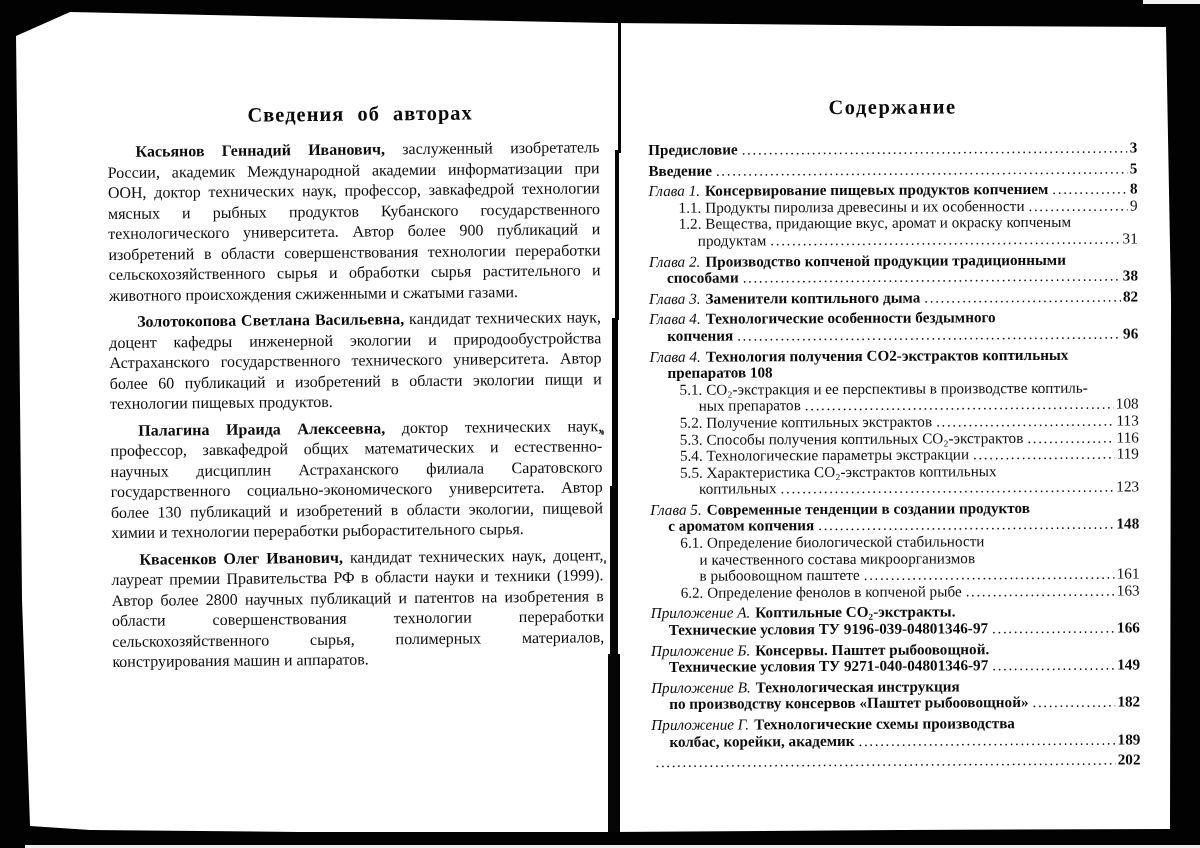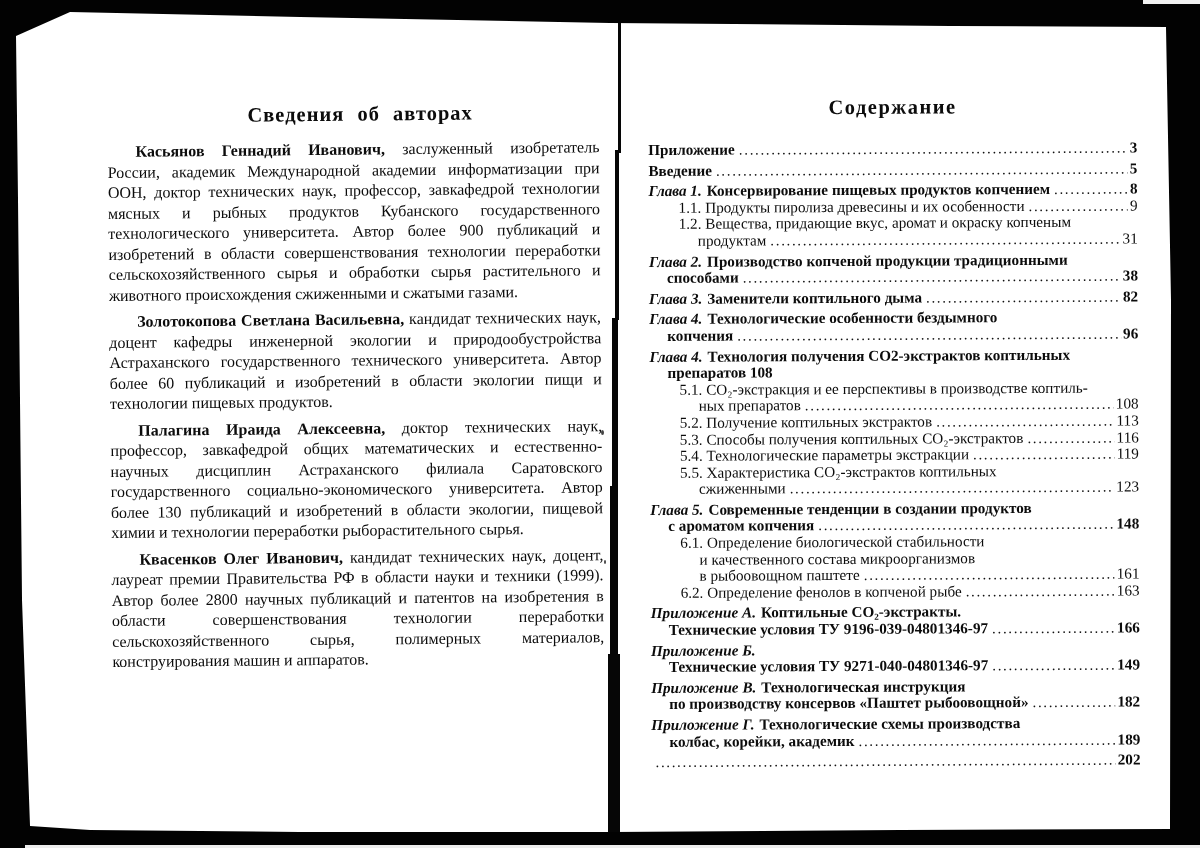--- a/index.html
+++ b/index.html
@@ -65,21 +65,21 @@
     letter-spacing:1.5px; margin:0 0 21px 0; line-height:25px;
   }
   .toc-entry.top { margin-top:4px; }
   .toc-entry.top:first-child { margin-top:0; }
   .toc-entry.b { font-weight:700; }
   .toc-line { display:flex; align-items:baseline; }
   .toc-line .txt { white-space:nowrap; }
   .top .toc-line.cont { padding-left:18px; }
   .sub .toc-line { padding-left:30px; }
   .sub .toc-line.cont { padding-left:49px; }
-  .lbl { font-style:italic; font-weight:700; margin-right:5px; white-space:nowrap; }
+  .lbl { font-style:italic; font-weight:400; margin-right:5px; white-space:nowrap; }
   .leader {
     flex:1 1 auto; min-width:6px; overflow:hidden; white-space:nowrap;
     font-weight:400; letter-spacing:1.6px; margin:0 2px 0 4px; color:#111;
   }
   .leader::after {
     content:"......................................................................................................................................";
   }
   .pg { white-space:nowrap; }
 </style>
 </head>
@@ -108,21 +108,21 @@
         <p class="apar"><b>Палагина Ираида Алексеевна,</b><span> доктор технических наук, профессор, завкафедрой общих математических и естественно-научных дисциплин Астраханского филиала Саратовского государственного социально-экономического университета. Автор более 130 публикаций и изобретений в области экологии, пищевой химии и технологии переработки рыборастительного сырья.</span></p>
         <p class="apar"><b>Квасенков Олег Иванович,</b><span> кандидат технических наук, доцент, лауреат премии Правительства РФ в области науки и техники (1999). Автор более 2800 научных публикаций и патентов на изобретения в области совершенствования технологии переработки сельскохозяйственного сырья, полимерных материалов, конструирования машин и аппаратов.</span></p>
       </div>
   </div>
 
   <div class="page page-right">
     <div class="rtitle">Содержание</div>
     <div id="toc">
         <div class="toc-entry top b">
           <div class="toc-line">
-            <span class="txt">Приложение</span>
+            <span class="txt">Предисловие</span>
             <span class="leader"></span>
             <span class="pg">3</span>
           </div>
         </div>
         <div class="toc-entry top b">
           <div class="toc-line">
             <span class="txt">Введение</span>
             <span class="leader"></span>
             <span class="pg">5</span>
           </div>
@@ -220,21 +220,21 @@
             <span class="txt">5.4. Технологические параметры экстракции</span>
             <span class="leader"></span>
             <span class="pg">119</span>
           </div>
         </div>
         <div class="toc-entry sub">
           <div class="toc-line">
             <span class="txt">5.5. Характеристика СО₂-экстрактов коптильных</span>
           </div>
           <div class="toc-line cont">
-            <span class="txt">сжиженными</span>
+            <span class="txt">коптильных</span>
             <span class="leader"></span>
             <span class="pg">123</span>
           </div>
         </div>
         <div class="toc-entry top b">
           <div class="toc-line">
             <span class="lbl">Глава 5.</span>
             <span class="txt">Современные тенденции в создании продуктов</span>
           </div>
           <div class="toc-line cont">
@@ -270,20 +270,21 @@
           </div>
           <div class="toc-line cont">
             <span class="txt">Технические условия ТУ 9196-039-04801346-97</span>
             <span class="leader"></span>
             <span class="pg">166</span>
           </div>
         </div>
         <div class="toc-entry top b">
           <div class="toc-line">
             <span class="lbl">Приложение Б.</span>
+            <span class="txt">Консервы. Паштет рыбоовощной.</span>
           </div>
           <div class="toc-line cont">
             <span class="txt">Технические условия ТУ 9271-040-04801346-97</span>
             <span class="leader"></span>
             <span class="pg">149</span>
           </div>
         </div>
         <div class="toc-entry top b">
           <div class="toc-line">
             <span class="lbl">Приложение В.</span>

